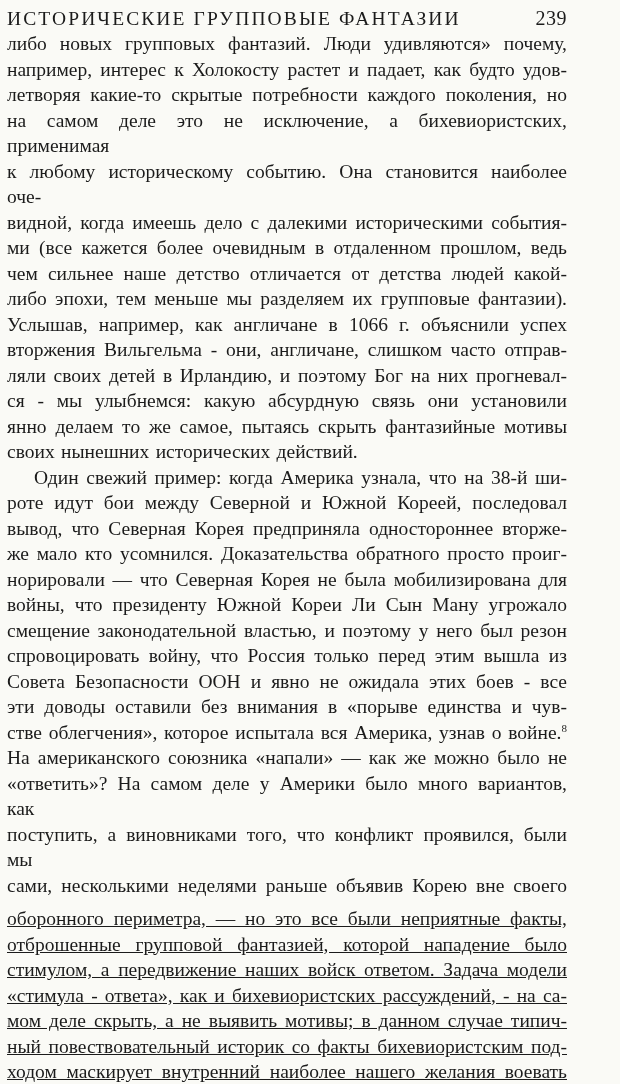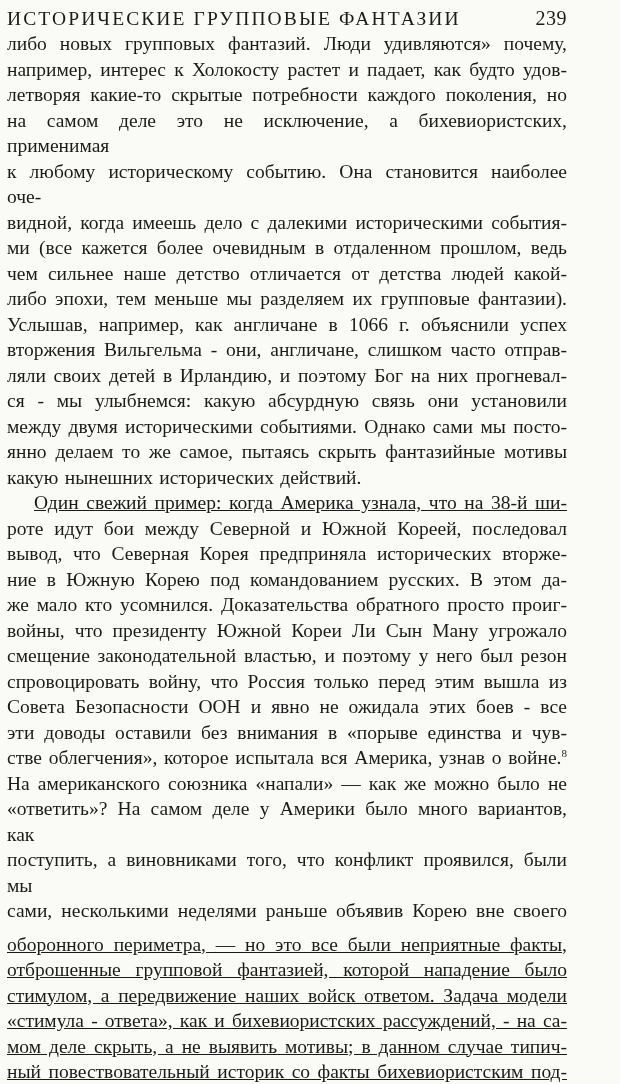--- a/index.html
+++ b/index.html
@@ -15,21 +15,21 @@
   }
   .hdr {
     display: flex; justify-content: space-between; align-items: baseline;
     font-size: 19.5px; letter-spacing: 2.1px; line-height: 24px;
     white-space: nowrap;
   }
   .hdr-num { letter-spacing: 0.5px; font-size: 20px; }
   .body-text { margin-top: 0; font-size: 19.5px; }
   .para { margin: 0; }
   .para.gap { margin-top: 8px; text-decoration: underline; }
-  .para.indent .line:first-child { text-indent: 27px; text-decoration: underline; }
+  .para.indent .line:first-child { text-indent: 27px; }
   .line {
     text-align: justify;
     text-align-last: justify;
     line-height: 25.5px;
     word-spacing: 1.5px;
   }
   .line.no-stretch { text-align-last: left; }
   sup.fn { font-size: 11px; line-height: 0; vertical-align: super; }
 </style>
 </head>
@@ -48,30 +48,29 @@
         <div class="line">на самом деле это не исключение, а бихевиористских, применимая</div>
         <div class="line">к любому историческому событию. Она становится наиболее оче-</div>
         <div class="line">видной, когда имеешь дело с далекими историческими события-</div>
         <div class="line">ми (все кажется более очевидным в отдаленном прошлом, ведь</div>
         <div class="line">чем сильнее наше детство отличается от детства людей какой-</div>
         <div class="line">либо эпохи, тем меньше мы разделяем их групповые фантазии).</div>
         <div class="line">Услышав, например, как англичане в 1066 г. объяснили успех</div>
         <div class="line">вторжения Вильгельма - они, англичане, слишком часто отправ-</div>
         <div class="line">ляли своих детей в Ирландию, и поэтому Бог на них прогневал-</div>
         <div class="line">ся - мы улыбнемся: какую абсурдную связь они установили</div>
-        <div class="line">между двумя историческими событиями. Однако сами мы посто-</div>
         <div class="line">янно делаем то же самое, пытаясь скрыть фантазийные мотивы</div>
-        <div class="line no-stretch">какую нынешних исторических действий.</div>
+        <div class="line no-stretch">своих нынешних исторических действий.</div>
       </div>
       <div class="para indent">
         <div class="line">Один свежий пример: когда Америка узнала, что на 38-й ши-</div>
         <div class="line">роте идут бои между Северной и Южной Кореей, последовал</div>
-        <div class="line">вывод, что Северная Корея предприняла исторических вторже-</div>
-        <div class="line">ние в Южную Корею под командованием русских. В этом да-</div>
+        <div class="line">вывод, что Северная Корея предприняла одностороннее вторже-</div>
         <div class="line">же мало кто усомнился. Доказательства обратного просто проиг-</div>
+        <div class="line">норировали — что Северная Корея не была мобилизирована для</div>
         <div class="line">войны, что президенту Южной Кореи Ли Сын Ману угрожало</div>
         <div class="line">смещение законодательной властью, и поэтому у него был резон</div>
         <div class="line">спровоцировать войну, что Россия только перед этим вышла из</div>
         <div class="line">Совета Безопасности ООН и явно не ожидала этих боев - все</div>
         <div class="line">эти доводы оставили без внимания в «порыве единства и чув-</div>
         <div class="line">стве облегчения», которое испытала вся Америка, узнав о войне.<sup class="fn">8</sup></div>
         <div class="line">На американского союзника «напали» — как же можно было не</div>
         <div class="line">«ответить»? На самом деле у Америки было много вариантов, как</div>
         <div class="line">поступить, а виновниками того, что конфликт проявился, были мы</div>
         <div class="line">сами, несколькими неделями раньше объявив Корею вне своего</div>

